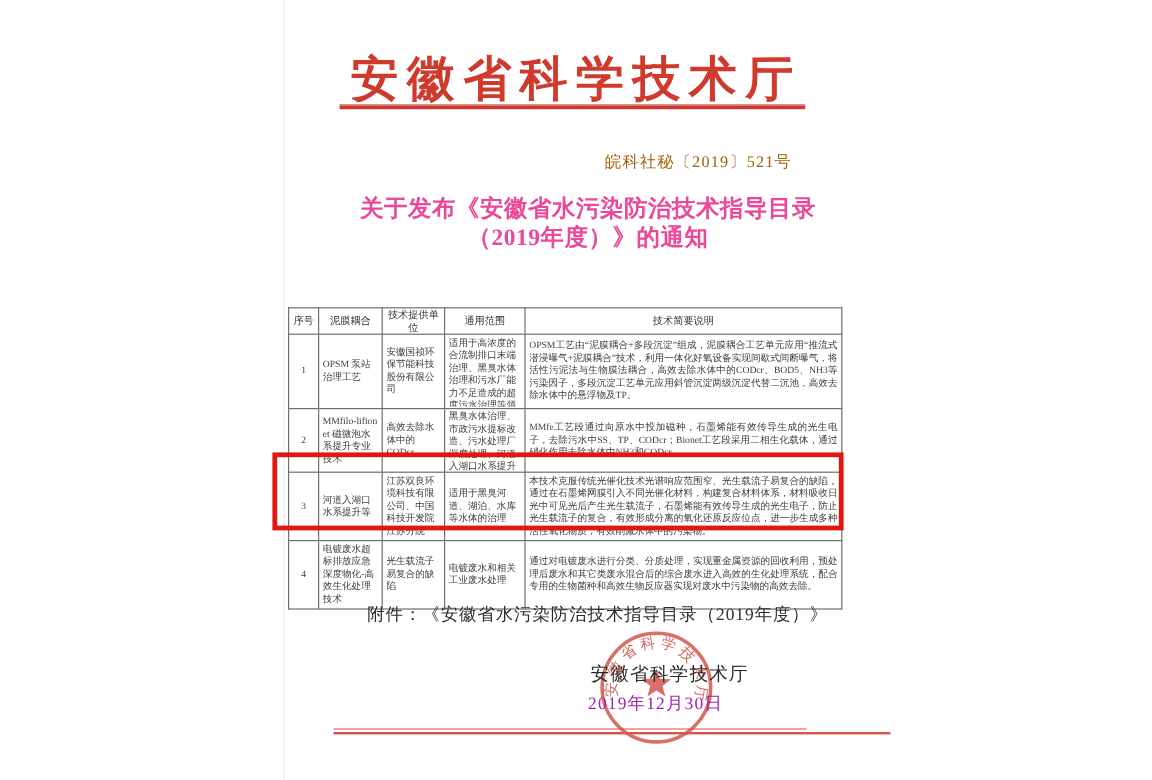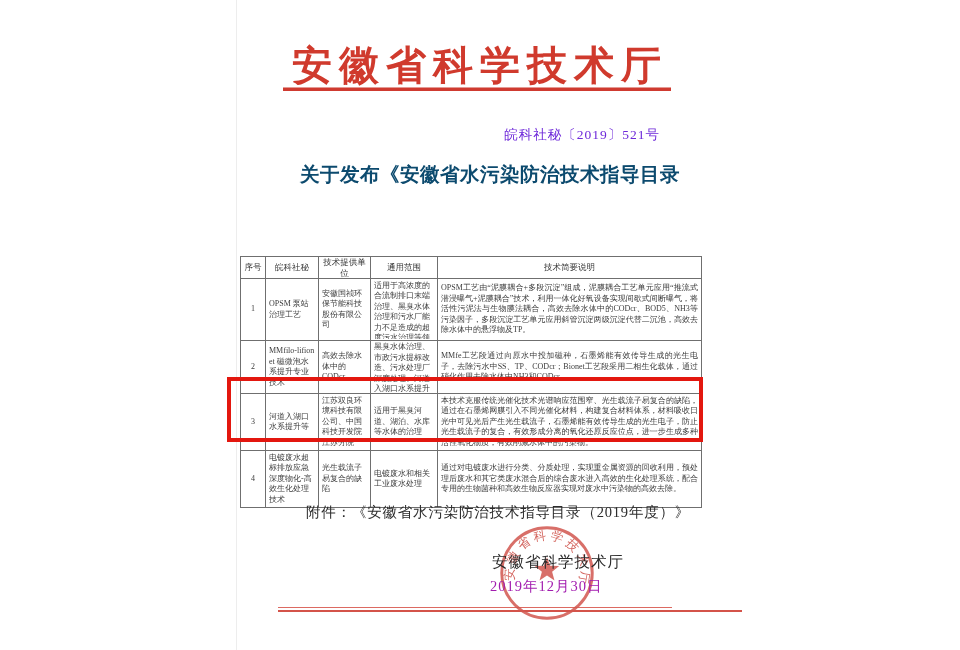--- a/index.html
+++ b/index.html
@@ -11,22 +11,22 @@
   .abs{position:absolute;}
   
   .page-edge{left:236px;top:0;width:1px;height:650px;background:#ededed;}
   
   .org-header{
     left:240px;top:38px;width:480px;text-align:center;
     font-size:40px;font-weight:bold;color:#d03a2d;letter-spacing:7px;
     font-family:"Liberation Serif","DejaVu Serif",serif;
   }
   .header-rule{left:283px;top:87px;width:388px;height:3px;background:#cf3a30;border-top:1px solid #e49a94;}
-  .doc-number{left:500px;top:126px;width:160px;font-size:13.5px;color:#6d28d9;letter-spacing:1px;text-align:right;}
-  .notice-title{left:260px;top:163px;width:460px;text-align:center;color:#0c4a6e;font-weight:bold;font-size:19.5px;line-height:24px;letter-spacing:0.5px;}
+  .doc-number{left:500px;top:126px;width:160px;font-size:13.5px;color:#a16207;letter-spacing:1px;text-align:right;}
+  .notice-title{left:260px;top:163px;width:460px;text-align:center;color:#ec4899;font-weight:bold;font-size:19.5px;line-height:24px;letter-spacing:0.5px;}
   
   .tech-table{left:240px;top:256px;width:461px;border-collapse:collapse;table-layout:fixed;}
   .tech-table th,.tech-table td{
     border:1px solid #6f6f6f;padding:1px 3px;vertical-align:middle;
     font-size:8px;line-height:10.5px;color:#3b3b3b;font-weight:normal;
   }
   .tech-table th{font-size:8.5px;color:#333;height:11px;text-align:center;padding:0 2px;}
   .cell-no{text-align:center;}
   .cell-summary{text-align:justify;line-height:10px;}
   .clip{overflow:hidden;}
@@ -44,34 +44,35 @@
 
 <div class="abs page-edge"></div>
 
 <div class="abs org-header">安徽省科学技术厅</div>
 <div class="abs header-rule"></div>
 
 <div class="abs doc-number">皖科社秘〔2019〕521号</div>
 
 <div class="abs notice-title">
   <div>关于发布《安徽省水污染防治技术指导目录</div>
+  <div>（2019年度）》的通知</div>
 </div>
 
 <table class="abs tech-table">
   <colgroup>
     <col style="width:25px">
       <col style="width:53px">
       <col style="width:52px">
       <col style="width:67px">
       <col style="width:264px">
   </colgroup>
   <tbody>
       <tr>
     <th>序号</th>
-    <th>皖科社秘</th>
+    <th>泥膜耦合</th>
     <th>技术提供单位</th>
     <th>通用范围</th>
     <th>技术简要说明</th>
   </tr>
   <tr style="height:62px;">
     <td class="cell-no">1</td>
     <td>
           <div class="clip" style="max-height:58px">OPSM 泵站治理工艺</div>
         </td>
     <td>

